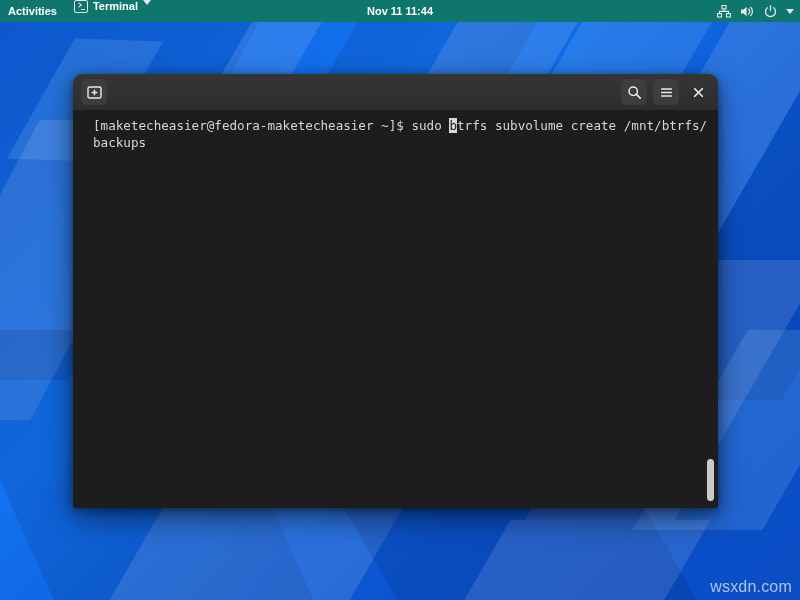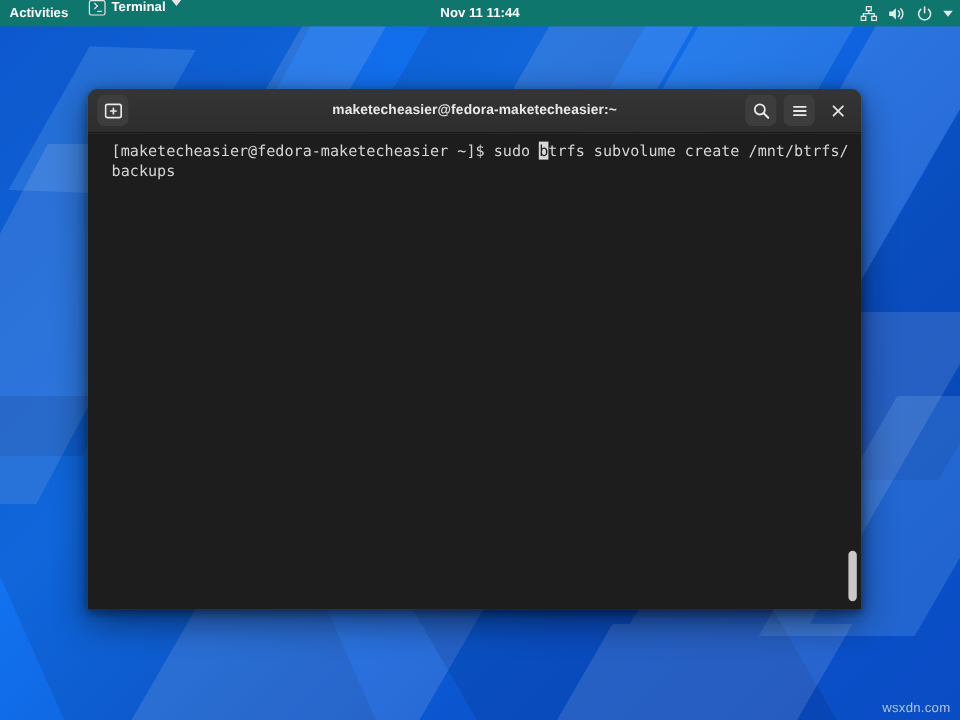--- a/index.html
+++ b/index.html
@@ -205,21 +205,21 @@
     height: 42px;
     border-radius: 4px;
     background: #c9c9c9;
     cursor: pointer;
   }
 
   
   #watermark {
     position: absolute;
     right: 8px; bottom: 4px;
-    font-size: 11px;
+    font-size: 16px;
     color: #cdd9f0;
     opacity: 0.85;
     font-family: "Liberation Sans", sans-serif;
     z-index: 50;
     letter-spacing: 0.2px;
   }
 </style>
 </head>
 <body>
 
@@ -287,21 +287,20 @@
   <div id="terminal-window">
 
     <div id="titlebar">
       <div class="tb-btn">
         <svg width="15" height="15" viewBox="0 0 15 15" aria-hidden="true">
           <rect x="1" y="2" width="13" height="11" rx="1.6" fill="none" stroke="#e9e9e9" stroke-width="1.4"></rect>
           <path d="M7.5 5.2 V9.8 M5.2 7.5 H9.8" stroke="#e9e9e9" stroke-width="1.4" stroke-linecap="round"></path>
         </svg>
       </div>
 
-      <div id="window-title">maketecheasier@fedora-maketecheasier:~</div>
 
       <div id="tb-right">
         <div class="tb-btn">
           <svg width="15" height="15" viewBox="0 0 15 15" aria-hidden="true">
             <circle cx="6.2" cy="6.2" r="4.2" fill="none" stroke="#e9e9e9" stroke-width="1.5"></circle>
             <path d="M9.4 9.4 L13.2 13.2" stroke="#e9e9e9" stroke-width="1.7" stroke-linecap="round"></path>
           </svg>
         </div>
         <div class="tb-btn">
           <svg width="15" height="15" viewBox="0 0 15 15" aria-hidden="true">

